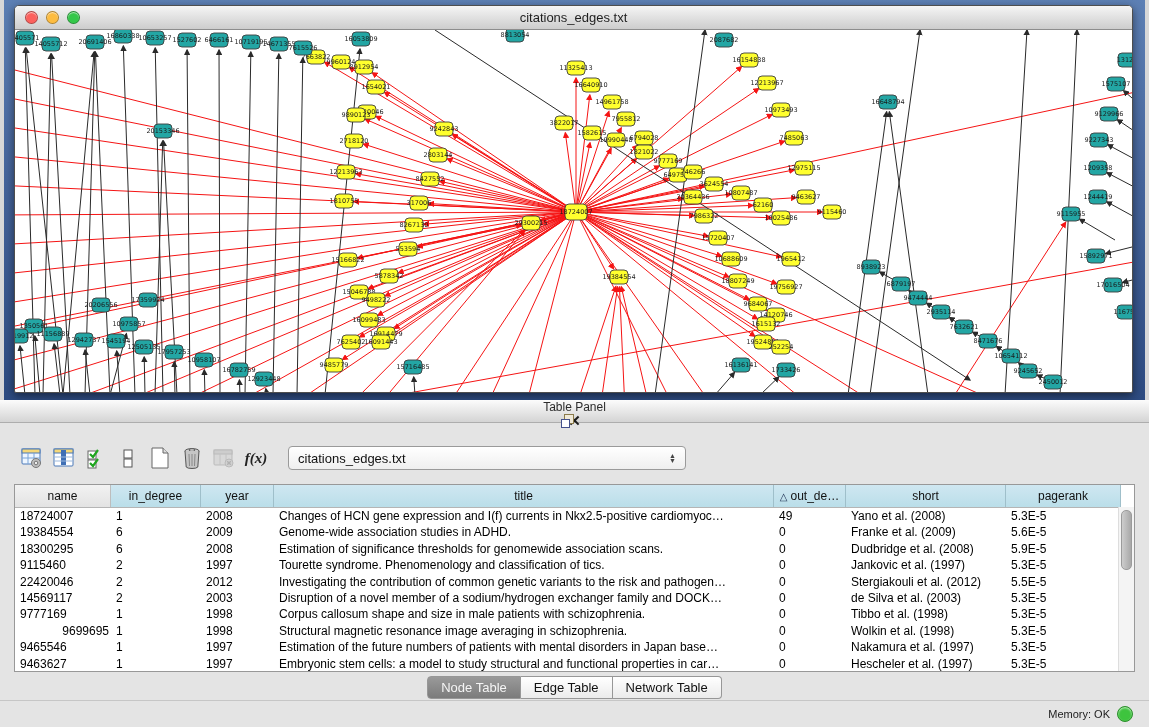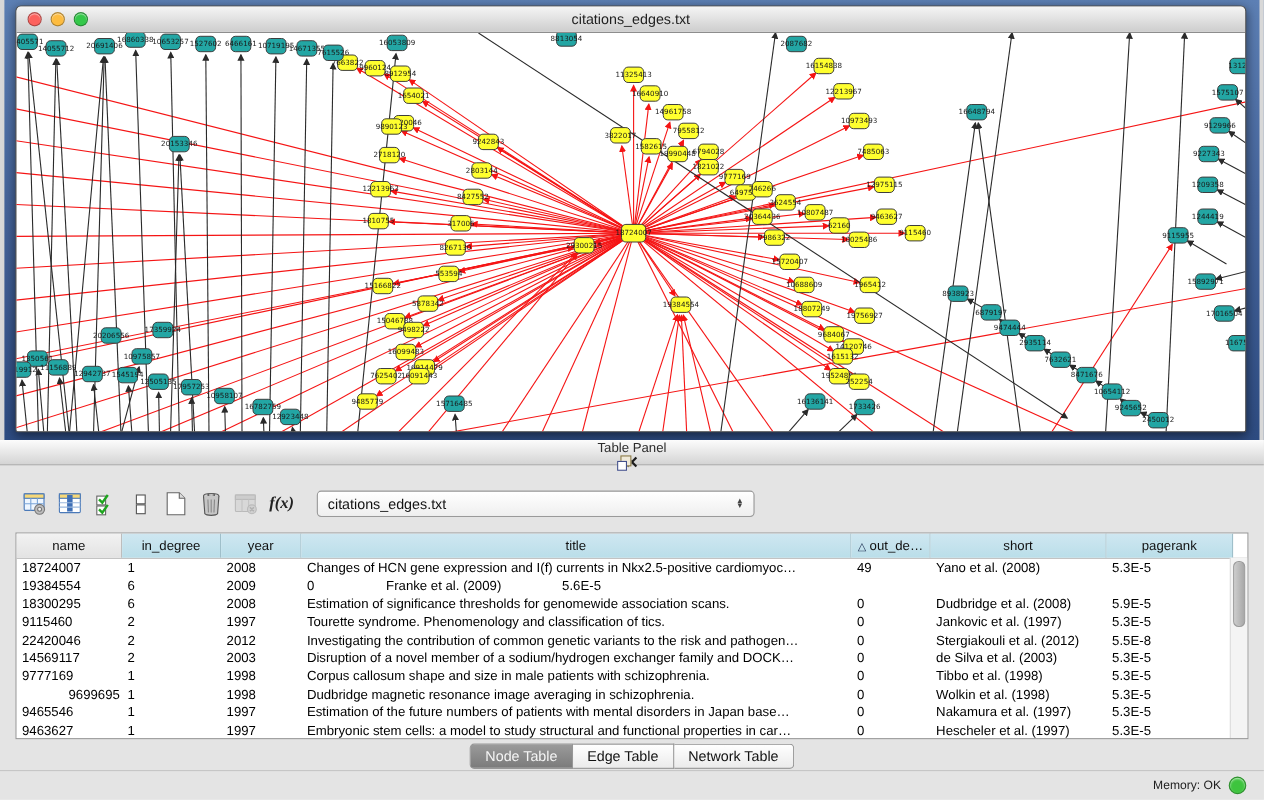--- a/index.html
+++ b/index.html
@@ -798,20 +798,21 @@
           <div class="td" style="width: 73px;">2008</div>
           <div class="td" style="width: 500px;">Changes of HCN gene expression and I(f) currents in Nkx2.5-positive cardiomyoc…</div>
           <div class="td" style="width: 72px;">49</div>
           <div class="td" style="width: 160px;">Yano et al. (2008)</div>
           <div class="td" style="width: 115px;">5.3E-5</div>
         </div>
         <div class="trow">
           <div class="td" style="width: 96px;">19384554</div>
           <div class="td" style="width: 90px;">6</div>
           <div class="td" style="width: 73px;">2009</div>
+          <div class="td" style="width: 500px;">Genome-wide association studies in ADHD.</div>
           <div class="td" style="width: 72px;">0</div>
           <div class="td" style="width: 160px;">Franke et al. (2009)</div>
           <div class="td" style="width: 115px;">5.6E-5</div>
         </div>
         <div class="trow">
           <div class="td" style="width: 96px;">18300295</div>
           <div class="td" style="width: 90px;">6</div>
           <div class="td" style="width: 73px;">2008</div>
           <div class="td" style="width: 500px;">Estimation of significance thresholds for genomewide association scans.</div>
           <div class="td" style="width: 72px;">0</div>
@@ -827,21 +828,21 @@
           <div class="td" style="width: 160px;">Jankovic et al. (1997)</div>
           <div class="td" style="width: 115px;">5.3E-5</div>
         </div>
         <div class="trow">
           <div class="td" style="width: 96px;">22420046</div>
           <div class="td" style="width: 90px;">2</div>
           <div class="td" style="width: 73px;">2012</div>
           <div class="td" style="width: 500px;">Investigating the contribution of common genetic variants to the risk and pathogen…</div>
           <div class="td" style="width: 72px;">0</div>
           <div class="td" style="width: 160px;">Stergiakouli et al. (2012)</div>
-          <div class="td" style="width: 115px;">5.5E-8</div>
+          <div class="td" style="width: 115px;">5.5E-5</div>
         </div>
         <div class="trow">
           <div class="td" style="width: 96px;">14569117</div>
           <div class="td" style="width: 90px;">2</div>
           <div class="td" style="width: 73px;">2003</div>
           <div class="td" style="width: 500px;">Disruption of a novel member of a sodium/hydrogen exchanger family and DOCK…</div>
           <div class="td" style="width: 72px;">0</div>
           <div class="td" style="width: 160px;">de Silva et al. (2003)</div>
           <div class="td" style="width: 115px;">5.3E-5</div>
         </div>
@@ -851,21 +852,21 @@
           <div class="td" style="width: 73px;">1998</div>
           <div class="td" style="width: 500px;">Corpus callosum shape and size in male patients with schizophrenia.</div>
           <div class="td" style="width: 72px;">0</div>
           <div class="td" style="width: 160px;">Tibbo et al. (1998)</div>
           <div class="td" style="width: 115px;">5.3E-5</div>
         </div>
         <div class="trow">
           <div class="td" style="width: 96px; text-align: right;">9699695</div>
           <div class="td" style="width: 90px;">1</div>
           <div class="td" style="width: 73px;">1998</div>
-          <div class="td" style="width: 500px;">Dudbridge magnetic resonance image averaging in schizophrenia.</div>
+          <div class="td" style="width: 500px;">Structural magnetic resonance image averaging in schizophrenia.</div>
           <div class="td" style="width: 72px;">0</div>
           <div class="td" style="width: 160px;">Wolkin et al. (1998)</div>
           <div class="td" style="width: 115px;">5.3E-5</div>
         </div>
         <div class="trow">
           <div class="td" style="width: 96px;">9465546</div>
           <div class="td" style="width: 90px;">1</div>
           <div class="td" style="width: 73px;">1997</div>
           <div class="td" style="width: 500px;">Estimation of the future numbers of patients with mental disorders in Japan base…</div>
           <div class="td" style="width: 72px;">0</div>

